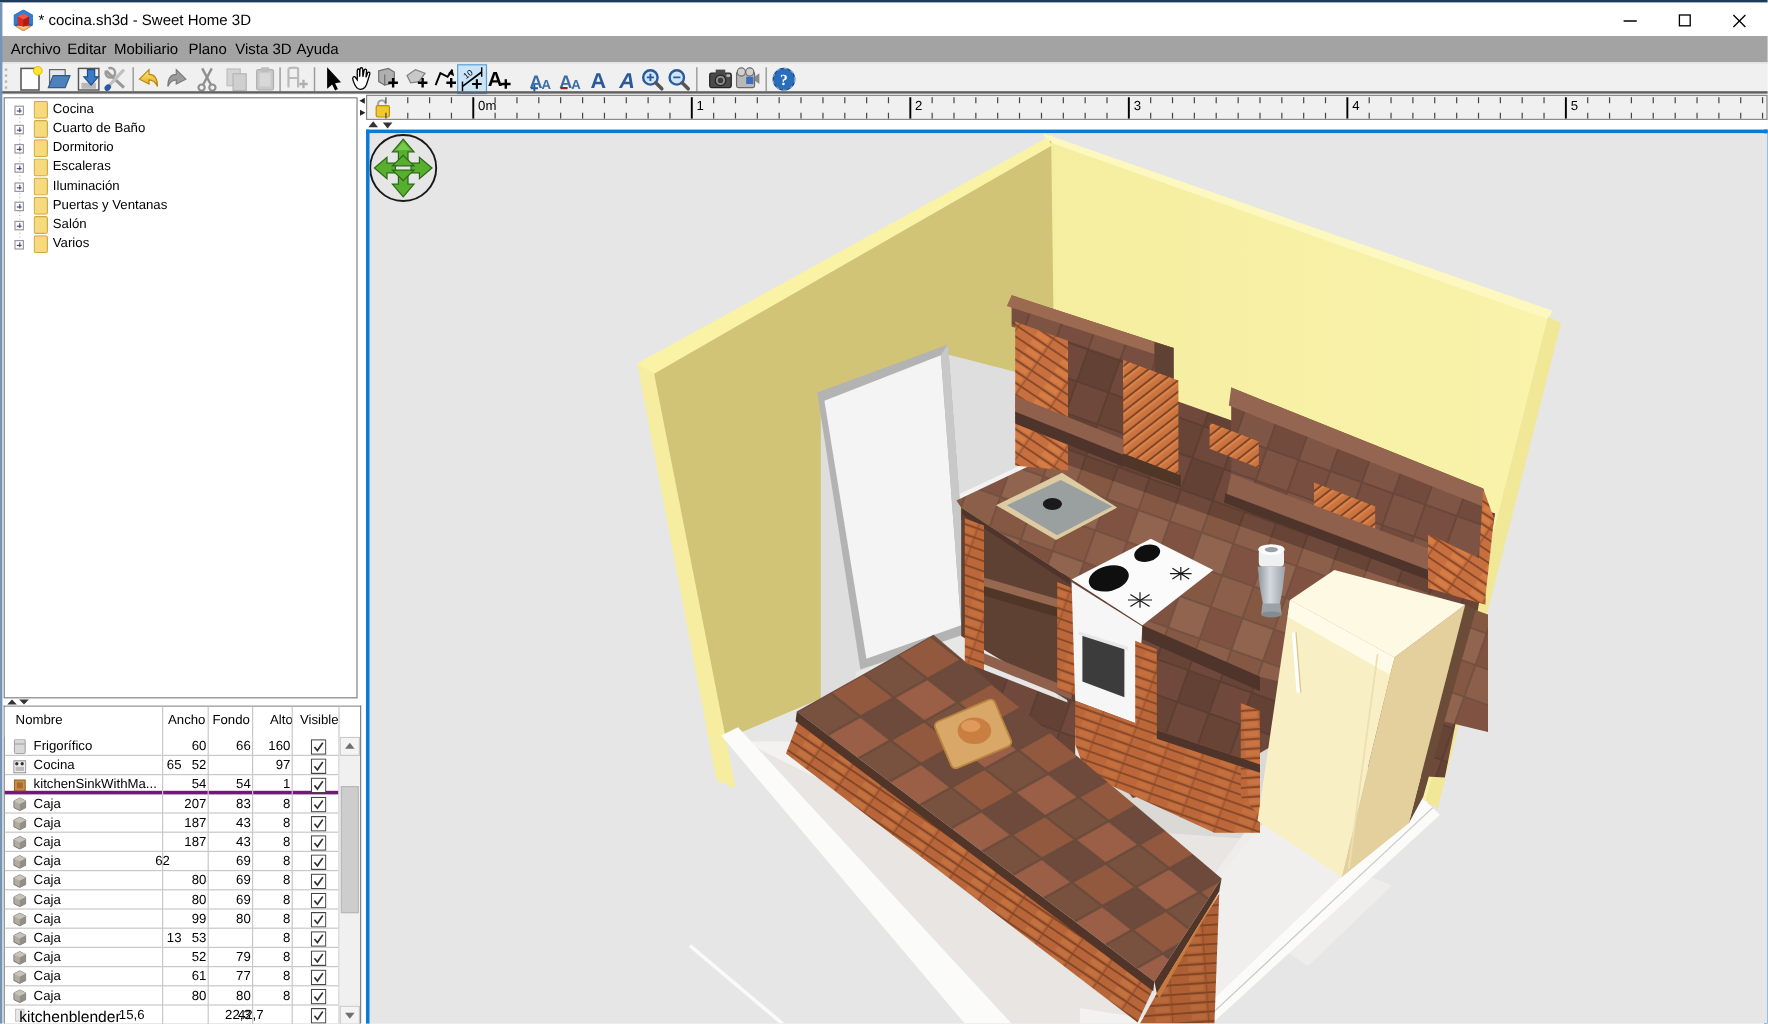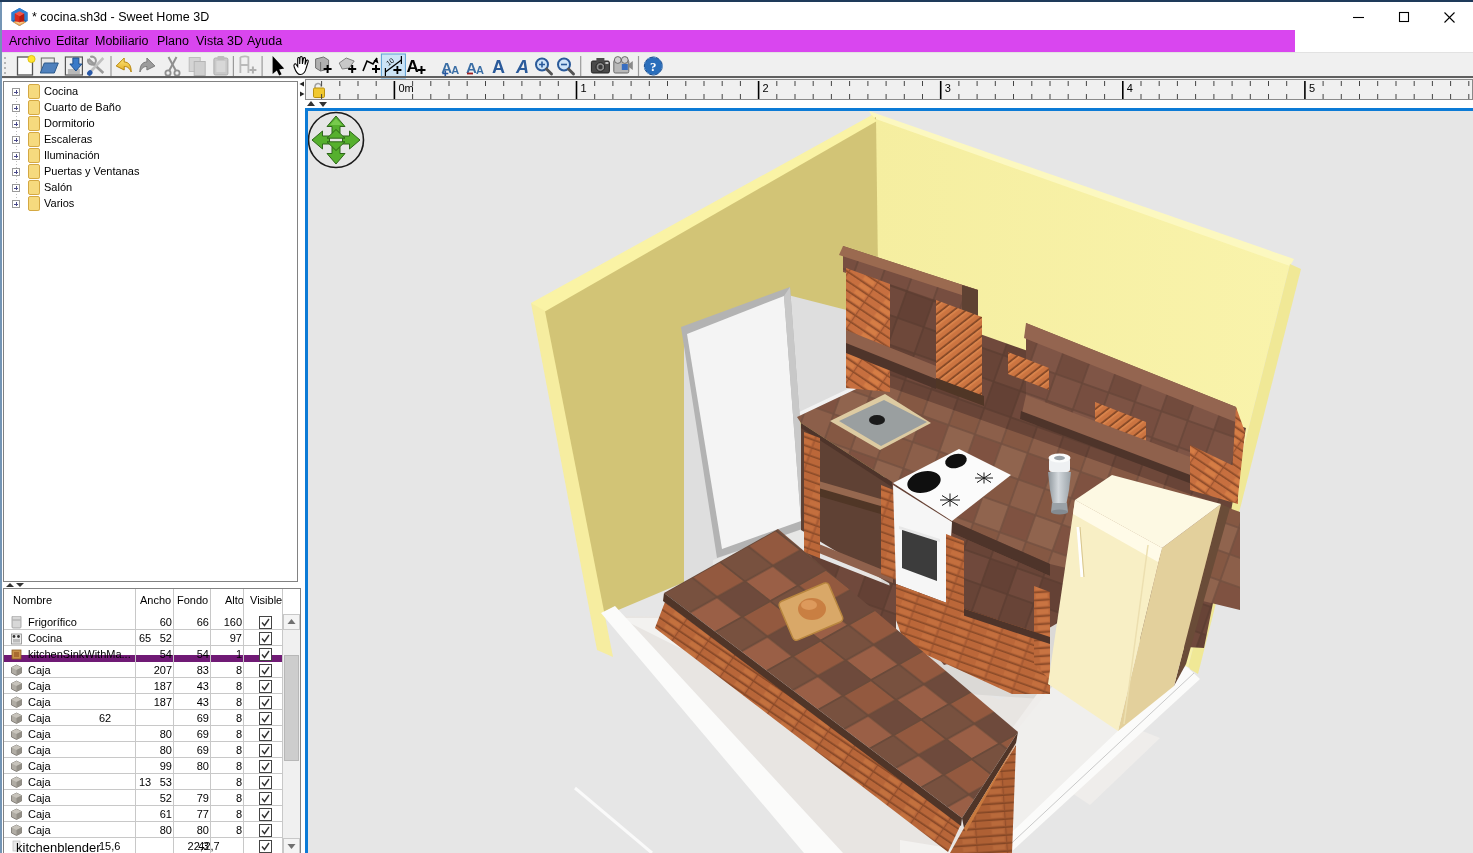--- a/index.html
+++ b/index.html
@@ -1,21 +1,21 @@
 <!DOCTYPE html>
 <html><head>
 <meta charset="utf-8">
 <style>
 html,body{margin:0;padding:0;width:1473px;height:853px;overflow:hidden;background:#fff;
 font-family:"Liberation Sans",sans-serif;}
 *{box-sizing:border-box;}
 .abs{position:absolute;}
 #titlebar{left:0;top:0;width:1473px;height:30px;background:#fff;border-top:2px solid #1e3a5a;}
 #title-text{left:32px;top:8px;font-size:12.5px;color:#000;}
-#menubar{left:0;top:30px;width:1295px;height:22px;background:#d946ef;}
+#menubar{left:0;top:30px;width:1473px;height:22px;background:#a3a3a3;}
 .menu-item{top:4px;font-size:12.5px;color:#000;}
 #toolbar{left:0;top:52px;width:1473px;height:27px;background:#f0f0f0;border-top:1px solid #e2e2e2;}
 #tbline{left:0;top:76px;width:1473px;height:2px;background:#5f5f5f;}
 #treepanel{left:3px;top:81px;width:295px;height:501px;background:#fff;border:1px solid #828282;}
 .trow{position:absolute;left:0;height:16px;width:290px;}
 .texp{position:absolute;left:8px;top:4px;width:8px;height:8px;border:1px solid #9a9a9a;background:#fff;}
 .texp:before{content:"";position:absolute;left:1px;top:3px;width:4px;height:1px;background:#4a4a8a;}
 .texp:after{content:"";position:absolute;left:2.5px;top:1px;width:1px;height:4px;background:#4a4a8a;}
 .tfold{position:absolute;left:24px;top:0px;width:12px;height:15px;}
 .tlabel{position:absolute;left:40px;top:1px;font-size:11px;color:#000;}
@@ -326,21 +326,21 @@
       </svg>
 <span class="abs" style="left:24px;top:1.5px;font-size:11px;white-space:nowrap">Cocina</span>
 <span class="abs" style="left:95px;top:2px;width:73px;text-align:right;font-size:11px">52</span>
 <span class="abs" style="left:135px;top:2px;width:70px;font-size:11px">65</span>
 <span class="abs" style="left:172px;top:2px;width:66px;text-align:right;font-size:11px">97</span>
 <svg class="abs" style="left:255px;top:1.5px" width="13" height="13" viewBox="0 0 13 13">
         <rect x="0.5" y="0.5" width="12" height="12" fill="#fff" stroke="#444" stroke-width="1"></rect>
         <path d="M3,6.5 L5.5,9.5 L10,3" fill="none" stroke="#333" stroke-width="1.4"></path>
       </svg>
 </div>
-    <div class="abs" style="top:57px;left:0;width:278px;height:16px;border-bottom:7px solid #701a75">
+    <div class="abs" style="top:57px;left:0;width:278px;height:16px;border-bottom:3px solid #701a75">
 <svg class="abs" style="left:7px;top:2px" width="11" height="13" viewBox="0 0 11 13">
         <rect x="1" y="2" width="9" height="9" fill="#c8914a" stroke="#8a5a20" stroke-width="0.8"></rect>
         <rect x="3" y="4" width="5" height="5" fill="#a86a30"></rect>
       </svg>
 <span class="abs" style="left:24px;top:1.5px;font-size:11px;white-space:nowrap">kitchenSinkWithMa...</span>
 <span class="abs" style="left:95px;top:2px;width:73px;text-align:right;font-size:11px">54</span>
 <span class="abs" style="left:135px;top:2px;width:70px;text-align:right;font-size:11px">54</span>
 <span class="abs" style="left:172px;top:2px;width:66px;text-align:right;font-size:11px">1</span>
 <svg class="abs" style="left:255px;top:1.5px" width="13" height="13" viewBox="0 0 13 13">
         <rect x="0.5" y="0.5" width="12" height="12" fill="#fff" stroke="#444" stroke-width="1"></rect>
@@ -392,21 +392,21 @@
         <path d="M3,6.5 L5.5,9.5 L10,3" fill="none" stroke="#333" stroke-width="1.4"></path>
       </svg>
 </div>
     <div class="abs" style="top:121px;left:0;width:278px;height:16px;border-bottom:1px solid #c8c8c8">
 <svg class="abs" style="left:7px;top:2px" width="11" height="13" viewBox="0 0 11 13">
         <polygon points="5.5,1 10.5,3.5 10.5,9 5.5,11.5 0.5,9 0.5,3.5" fill="#b0aca4" stroke="#6a665e" stroke-width="0.7"></polygon>
         <polygon points="5.5,1 10.5,3.5 5.5,6 0.5,3.5" fill="#c8c4bc"></polygon>
         <polygon points="5.5,6 10.5,3.5 10.5,9 5.5,11.5" fill="#938f87"></polygon>
       </svg>
 <span class="abs" style="left:24px;top:1.5px;font-size:11px;white-space:nowrap">Caja</span>
-<span class="abs" style="left:95px;top:2px;width:73px;text-align:left;font-size:11px">62</span>
+<span class="abs" style="left:95px;top:2px;width:73px;text-align:center;font-size:11px">62</span>
 <span class="abs" style="left:135px;top:2px;width:70px;text-align:right;font-size:11px">69</span>
 <span class="abs" style="left:172px;top:2px;width:66px;text-align:right;font-size:11px">8</span>
 <svg class="abs" style="left:255px;top:1.5px" width="13" height="13" viewBox="0 0 13 13">
         <rect x="0.5" y="0.5" width="12" height="12" fill="#fff" stroke="#444" stroke-width="1"></rect>
         <path d="M3,6.5 L5.5,9.5 L10,3" fill="none" stroke="#333" stroke-width="1.4"></path>
       </svg>
 </div>
     <div class="abs" style="top:137px;left:0;width:278px;height:16px;border-bottom:1px solid #c8c8c8">
 <svg class="abs" style="left:7px;top:2px" width="11" height="13" viewBox="0 0 11 13">
         <polygon points="5.5,1 10.5,3.5 10.5,9 5.5,11.5 0.5,9 0.5,3.5" fill="#b0aca4" stroke="#6a665e" stroke-width="0.7"></polygon>

